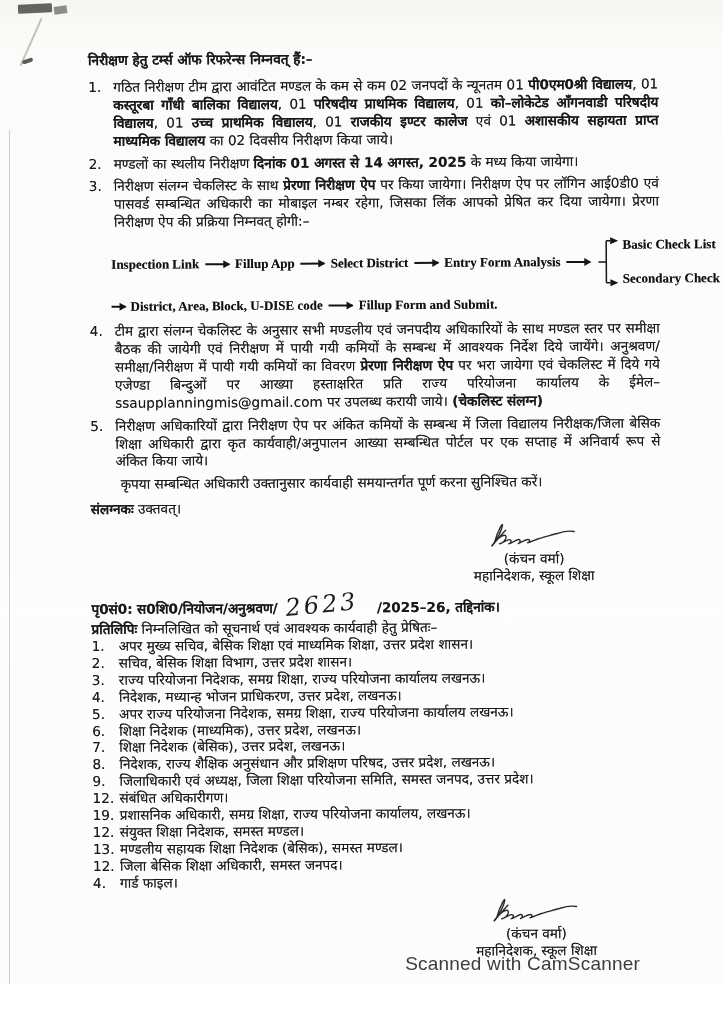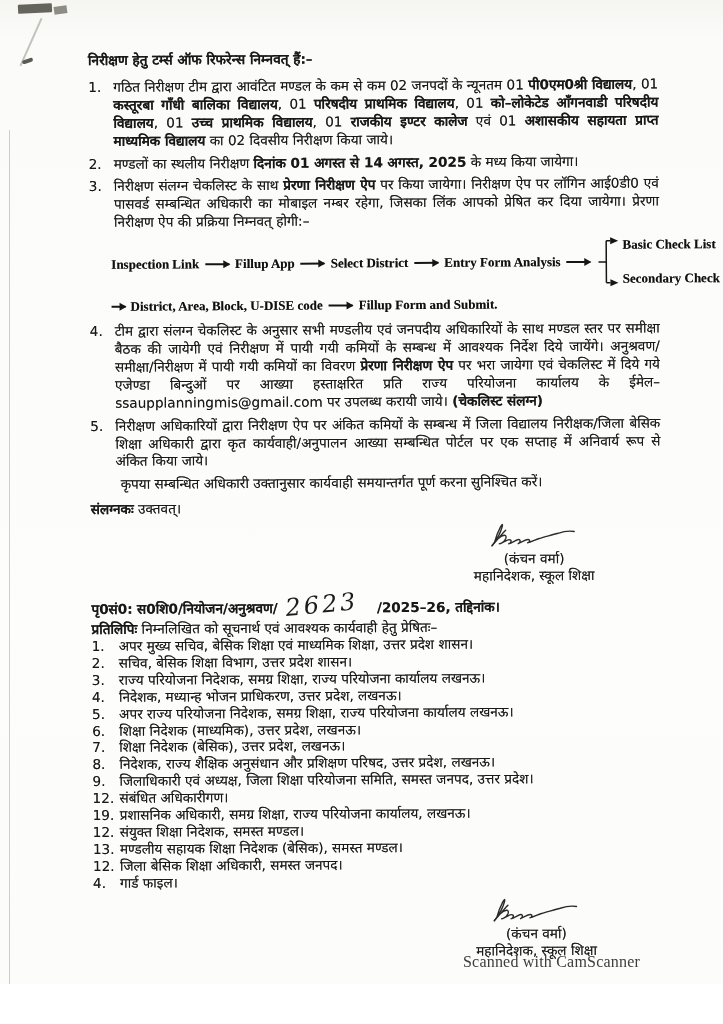--- a/index.html
+++ b/index.html
@@ -9,21 +9,21 @@
     font-family:"DejaVu Sans",sans-serif;color:#181818;
   }
   .page{position:absolute;inset:0;}
   
   .corner-blob{position:absolute;left:18px;top:4px;width:34px;height:9px;background:#54544c;transform:rotate(-3deg);border-radius:1px;opacity:.9;}
   .corner-blob2{position:absolute;left:54px;top:6px;width:13px;height:8px;background:#6a6a60;transform:rotate(-8deg);opacity:.75;}
   .diag-line{position:absolute;left:30px;top:16px;width:1.5px;height:52px;background:#8b8b80;transform:rotate(24deg);opacity:.5;}
   .small-dash{position:absolute;left:22px;top:59px;width:11px;height:3.5px;background:#3e3e38;transform:rotate(-18deg);border-radius:2px;opacity:.85;}
   .left-edge-line{position:absolute;left:9px;top:130px;height:855px;width:1px;background:rgba(110,110,100,.32);}
   .bottom-strip{position:absolute;left:0;right:0;bottom:0;height:40px;background:#ffffff;}
-  .watermark{position:absolute;right:83px;top:-31px;font-family:Liberation Serif, serif;font-size:16px;color:#3c3c3c;letter-spacing:.2px;}
+  .watermark{position:absolute;right:83px;top:-31px;font-family:Liberation Sans, sans-serif;font-size:19px;color:#3c3c3c;letter-spacing:.2px;}
 
   .doc{
     position:absolute;left:88px;top:52px;width:570px;
     transform:rotate(-.35deg);transform-origin:top left;
     font-size:13.6px;line-height:17.9px;
     text-shadow:0 0 .4px rgba(20,20,20,.55);
   }
   .b{font-weight:bold;}
   .heading{margin-bottom:9px;}
   .term-row{display:flex;margin-bottom:5px;}

